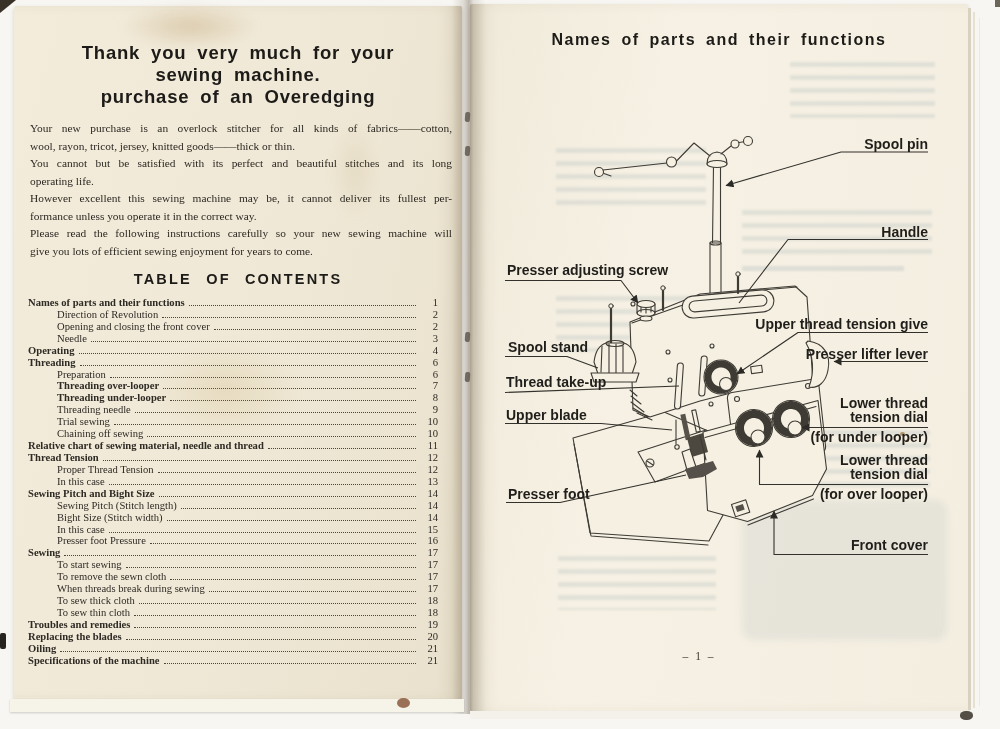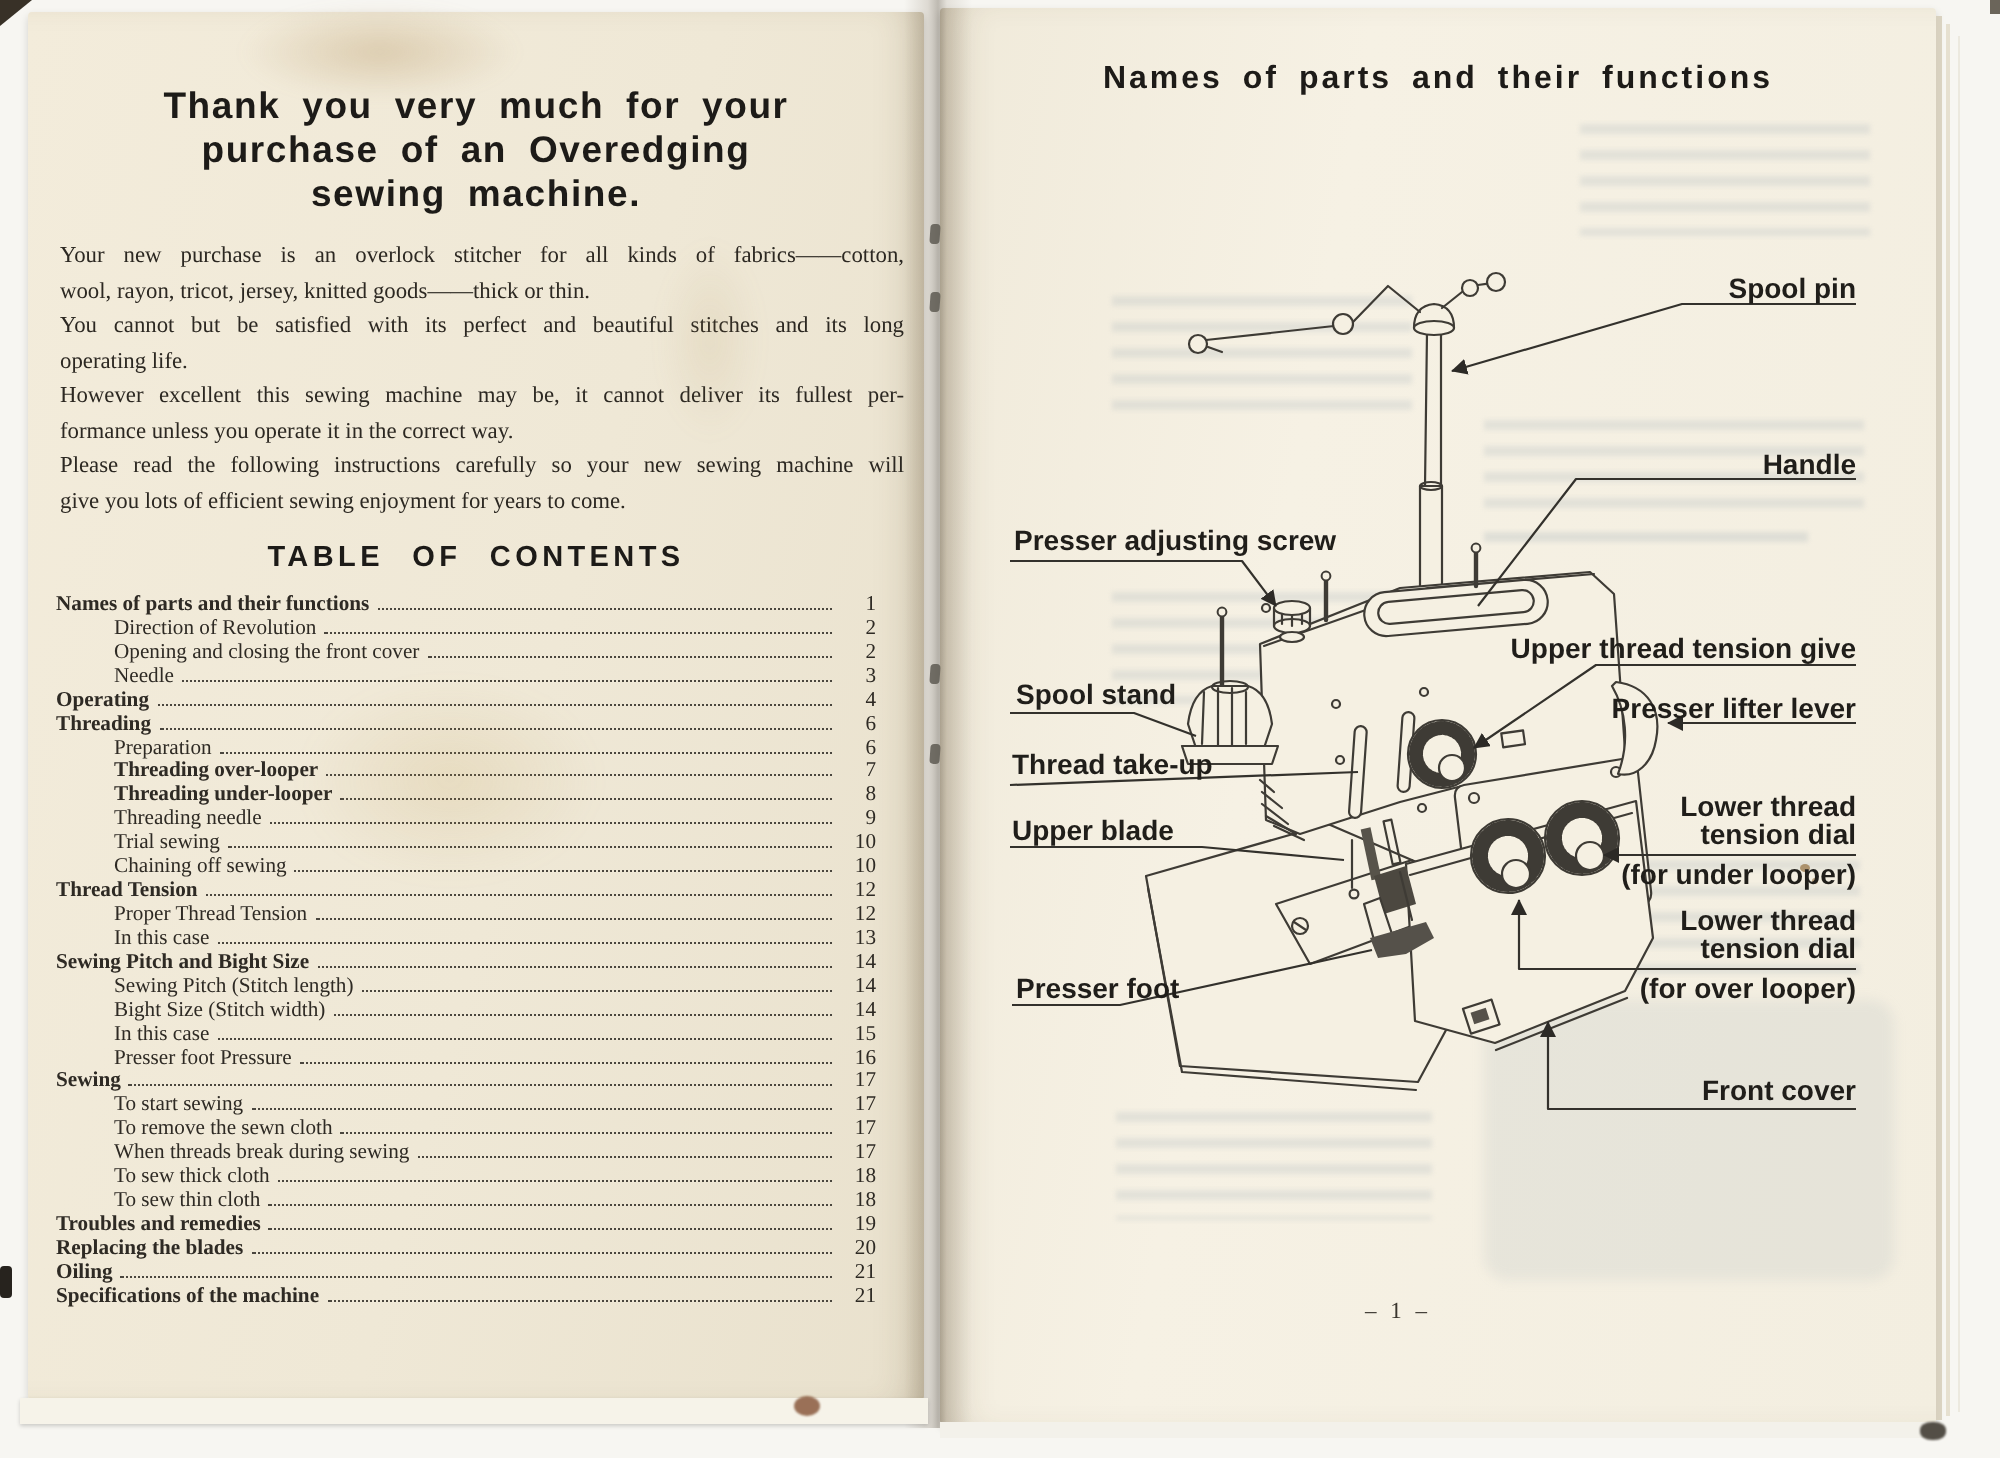--- a/index.html
+++ b/index.html
@@ -64,22 +64,22 @@
 <div class="scan">
 
   <div class="page page-left">
     <div class="stain" style="left:106px;top:-4px;width:140px;height:48px;background:radial-gradient(ellipse,rgba(166,128,70,.28),rgba(166,128,70,0) 70%);filter:blur(4px);"></div>
     <div class="stain" style="left:136px;top:334px;width:150px;height:100px;background:radial-gradient(ellipse,rgba(190,155,80,.17),rgba(190,155,80,0) 70%);filter:blur(6px);"></div>
     <div class="stain" style="left:316px;top:114px;width:50px;height:100px;background:radial-gradient(ellipse,rgba(170,140,80,.12),rgba(170,140,80,0) 70%);filter:blur(5px);"></div>
 
     <div class="lp-title">
 
     <div class="lp-title-line">Thank you very much for your</div>
+        <div class="lp-title-line">sewing machine.</div>
         <div class="lp-title-line">purchase of an Overedging</div>
-        <div class="lp-title-line">sewing machine.</div>
       </div>
 
     <div class="intro" id="intro">
         <div class="para">
           <div class="ln j">Your new purchase is an overlock stitcher for all kinds of fabrics——cotton,</div>
           <div class="ln">wool, rayon, tricot, jersey, knitted goods——thick or thin.</div>
         </div>
         <div class="para">
           <div class="ln j">You cannot but be satisfied with its perfect and beautiful stitches and its long</div>
           <div class="ln">operating life.</div>
@@ -163,20 +163,25 @@
           <span class="dots"></span>
           <span class="toc-page">10</span>
         </div>
 
         <div class="toc-row ind">
           <span class="toc-label">Chaining off sewing</span>
           <span class="dots"></span>
           <span class="toc-page">10</span>
         </div>
 
+        <div class="toc-row b">
+          <span class="toc-label">Relative chart of sewing material, needle and thread</span>
+          <span class="dots"></span>
+          <span class="toc-page">11</span>
+        </div>
 
         <div class="toc-row b">
           <span class="toc-label">Thread Tension</span>
           <span class="dots"></span>
           <span class="toc-page">12</span>
         </div>
 
         <div class="toc-row ind">
           <span class="toc-label">Proper Thread Tension</span>
           <span class="dots"></span>

